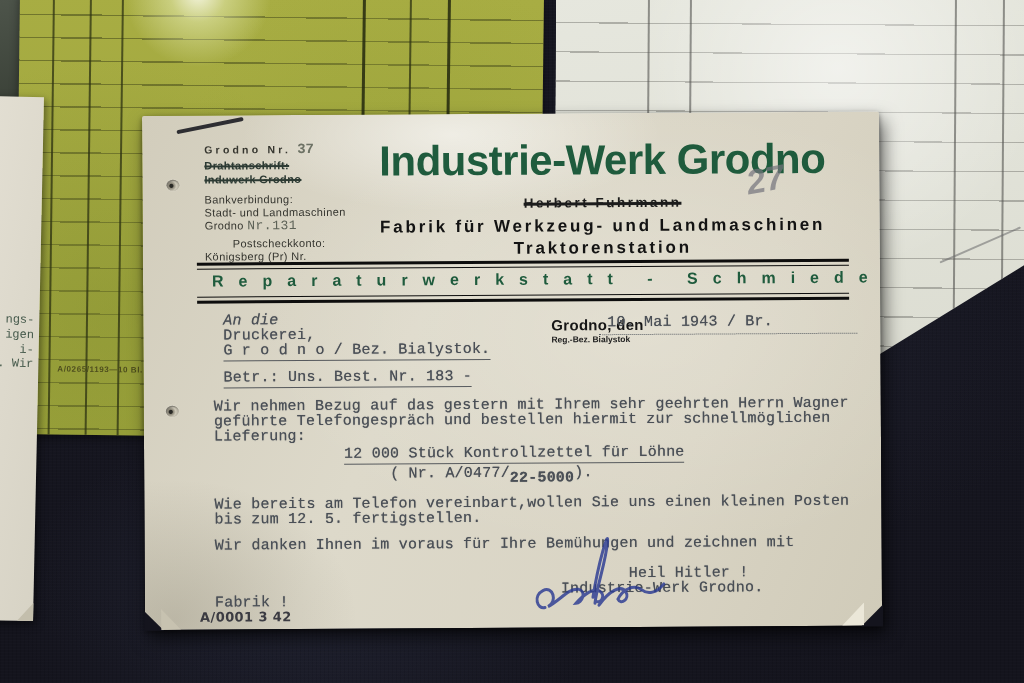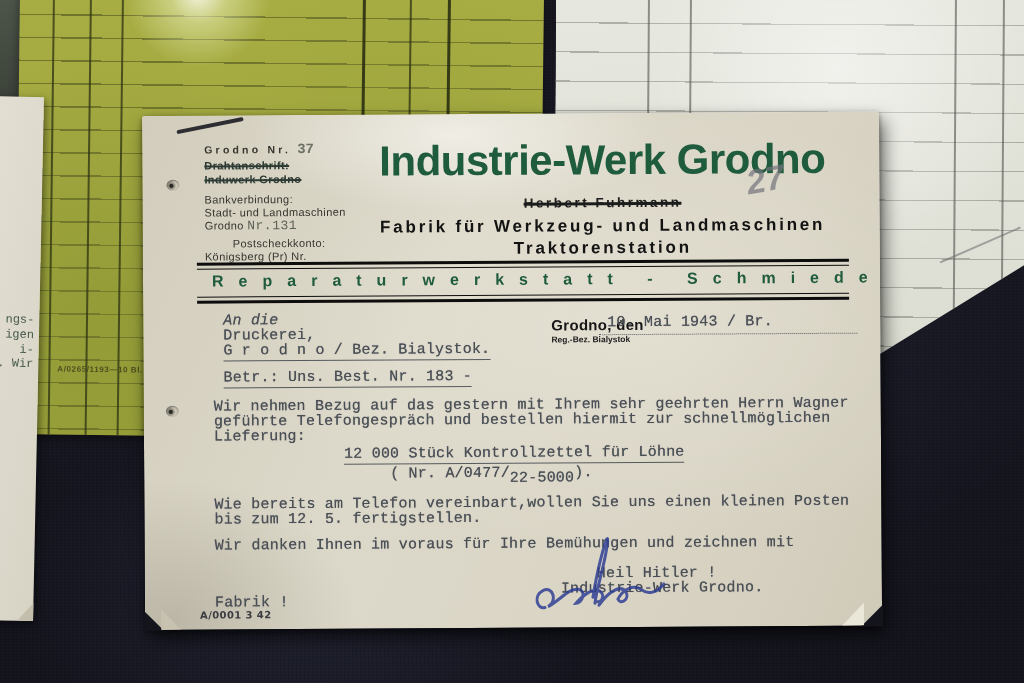--- a/index.html
+++ b/index.html
@@ -105,26 +105,26 @@
   .tw-an-die{left:80px;top:197px;font-style:italic;} .tw-druckerei{left:80px;top:212px;}
   .tw-city{left:80px;top:227px;}
   .dt-place{left:408px;top:203px;font-size:15px;font-weight:800;color:#161616;letter-spacing:.3px;}
   .dt-region{left:408px;top:221px;font-size:8.5px;font-weight:700;color:#222;}
   .dt-value{left:464px;top:201px;}
   .dt-line{left:456px;top:220px;width:258px;height:1px;border-bottom:1.5px dotted #595e64;}
   .tw-subject{left:80px;top:254px;}
   .tw-b1-0{left:70px;top:283px;} .tw-b1-1{left:70px;top:298px;} .tw-b1-2{left:70px;top:313px;}
   .tw-order{left:200px;top:331px;}
   .tw-ref{left:246px;top:351px;}
-  .tw-ref .sub{position:relative;top:5px;}
+  .tw-ref .sub{position:relative;top:5px;font-weight:bold;}
   .tw-b2-0{left:70px;top:381px;} .tw-b2-1{left:70px;top:396px;}
   .tw-b3{left:70px;top:422px;}
-  .tw-heil{left:452px;top:452px;} .tw-iwg{left:416px;top:467px;}
+  .tw-heil{left:452px;top:452px;padding-left:32px;} .tw-iwg{left:416px;top:467px;}
   .tw-anlage{left:70px;top:479px;}
-  .form-code{left:55px;top:494px;font-size:10px;font-weight:bold;color:#3b3b42;
+  .form-code{left:55px;top:494px;font-size:13px;font-weight:bold;color:#3b3b42;
     font-family:"DejaVu Sans",sans-serif;letter-spacing:.4px;}
   
   .hole{width:13px;height:11px;border-radius:50%;
     background:radial-gradient(circle at 38% 55%, #2a2a26 0 1.6px, #8f8a7b 2.5px, #cfcaba 5px, #bdb8a8 7px);
     box-shadow:inset 1px 1px 2px rgba(0,0,0,.45), 0 0 2px rgba(255,255,255,.3);}
   .hole1{left:24px;top:64px;} .hole2{left:22px;top:290px;}
   
   .fold-notch-br{right:-1px;bottom:-1px;width:0;height:0;
     border-left:22px solid transparent;border-bottom:22px solid #14141d;}
   .fold-br{right:18px;bottom:0;width:22px;height:23px;background:#ebe7d8;

